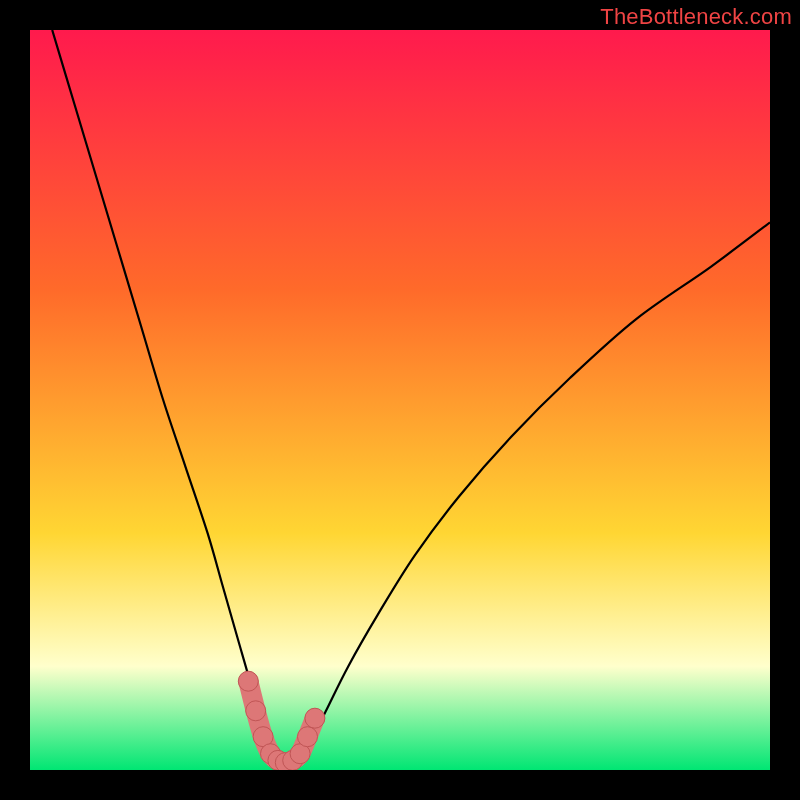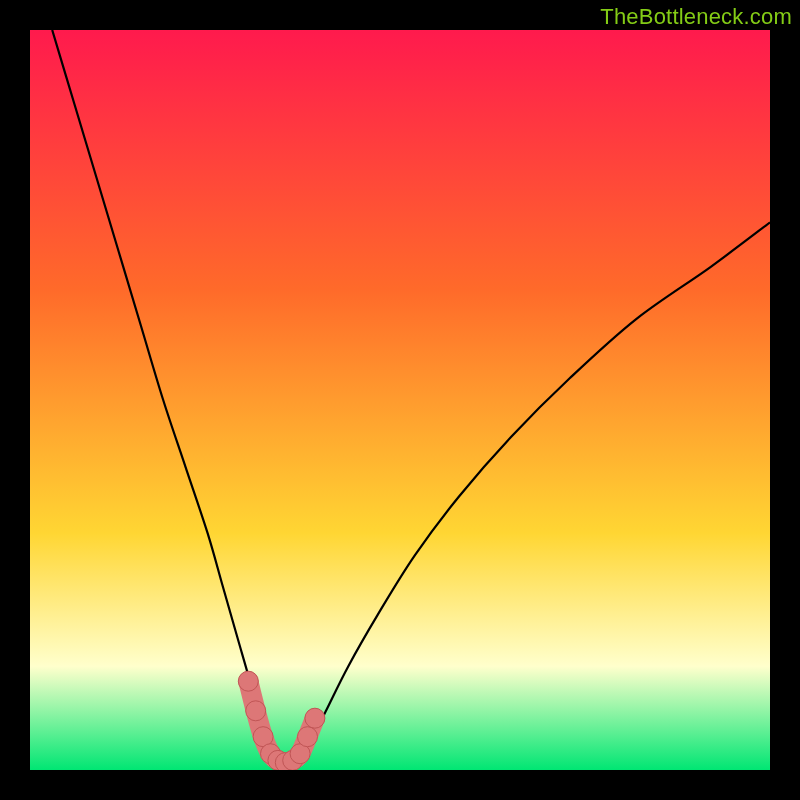--- a/index.html
+++ b/index.html
@@ -23,21 +23,21 @@
     position: absolute;
     left: 0;
     top: 0;
     width: 740px;
     height: 740px;
   }
   .watermark {
     position: absolute;
     top: 4px;
     right: 8px;
-    color: #84cc16;
+    color: #ef4444;
     font-size: 22px;
     font-weight: 400;
     letter-spacing: 0.2px;
   }
 </style>
 </head>
 <body>
 
 <div class="frame">
   <svg class="plot-area" viewBox="0 0 740 740">

